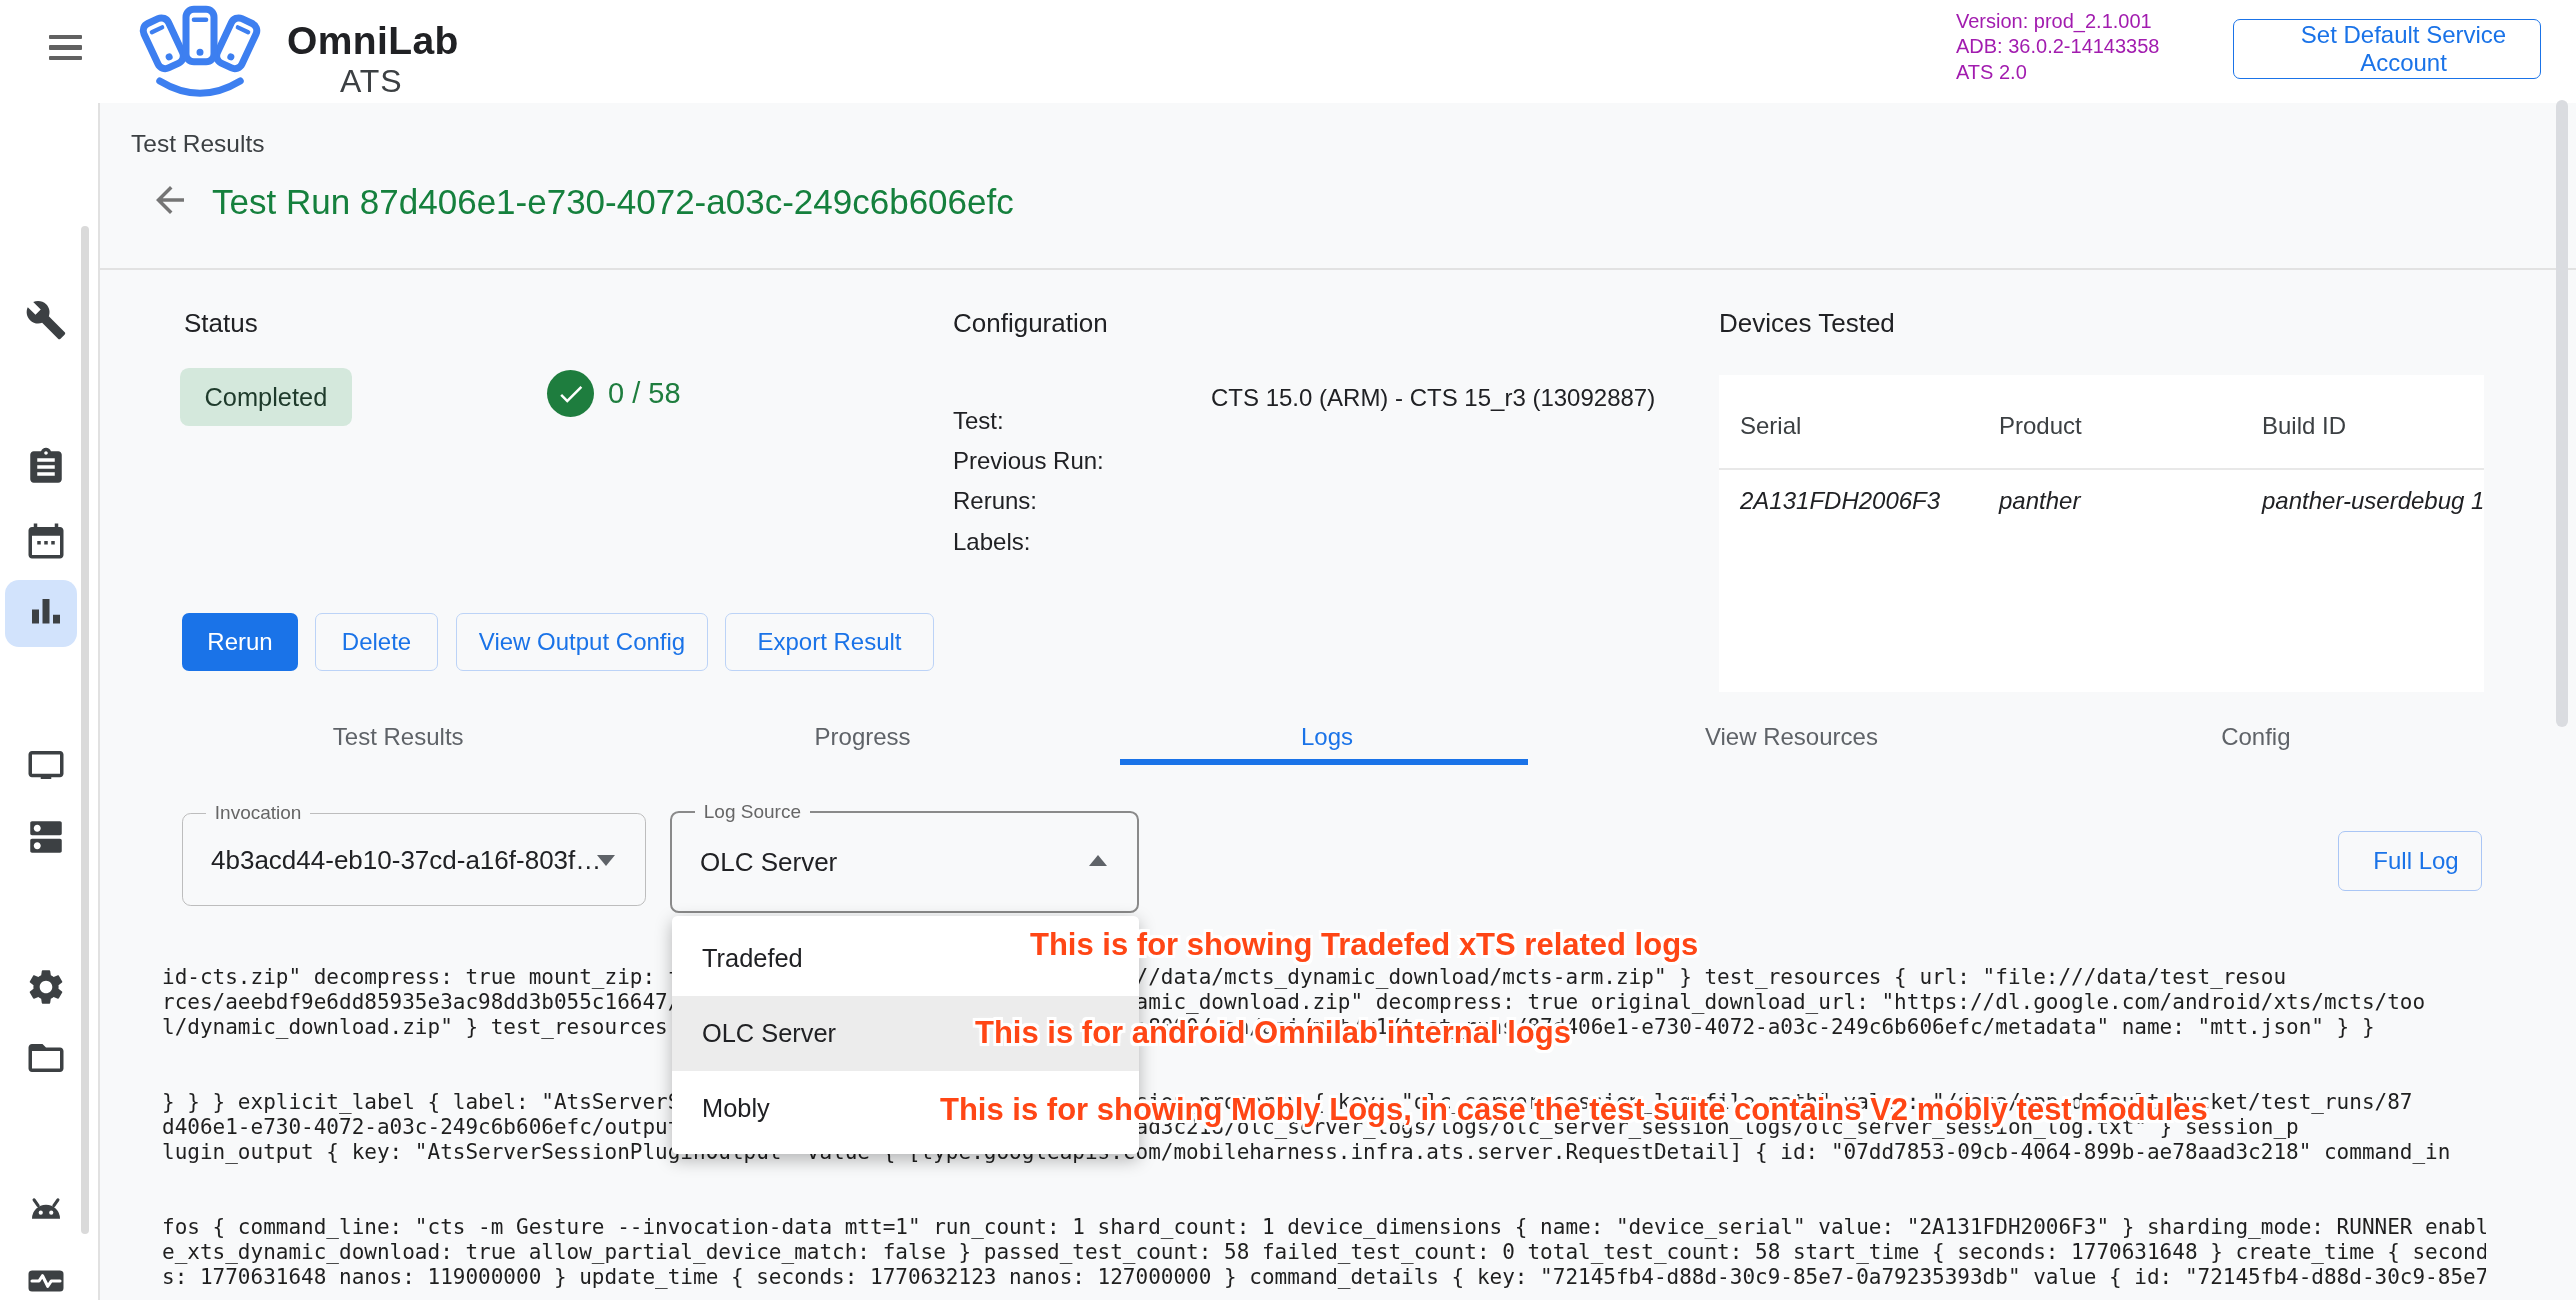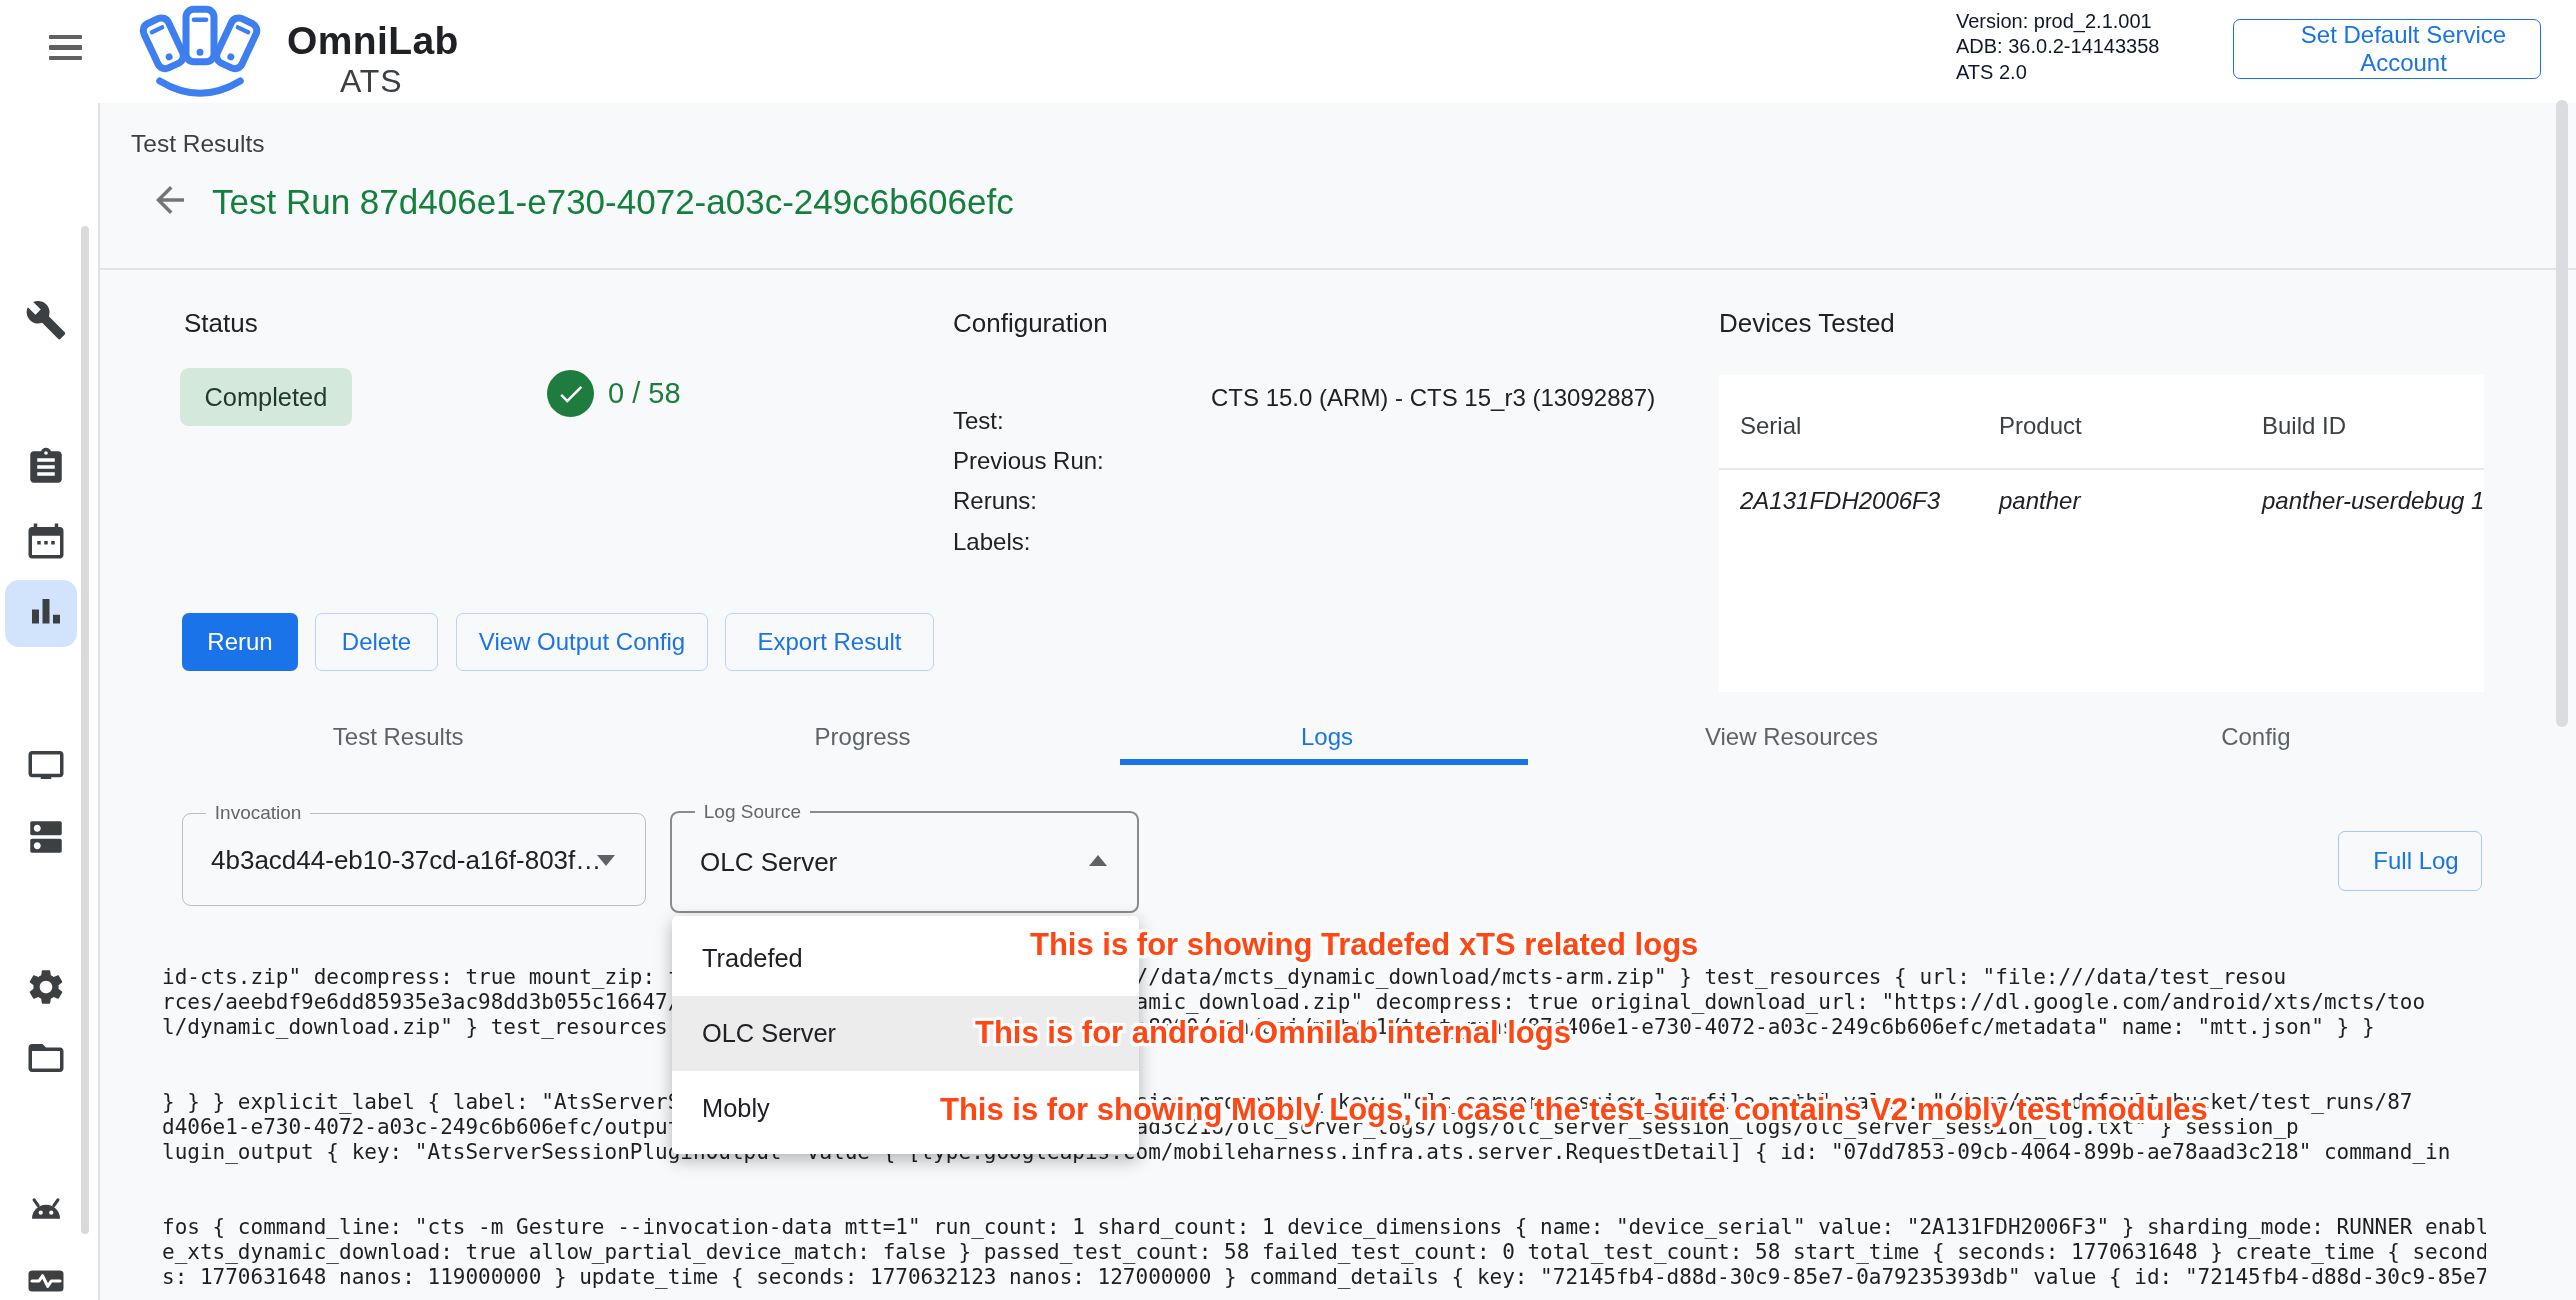--- a/index.html
+++ b/index.html
@@ -6,21 +6,21 @@
   html,body { width:2576px; height:1300px; background:#fff; font-family:"Liberation Sans", sans-serif; overflow:hidden; }
   #app { position:relative; width:2576px; height:1300px; background:#fff; }
 
   
   .header { position:absolute; left:0; top:0; width:2576px; height:103px; background:#fff; z-index:20; }
   .hamburger { position:absolute; left:49px; top:35px; width:35px; height:30px; cursor:pointer; }
   .hamburger span { display:block; width:33px; height:4.4px; background:#616161; border-radius:0.9px; margin-bottom:6.1px; }
   .logo-svg { position:absolute; left:114px; top:3.5px; }
   .app-name { position:absolute; left:287px; top:19px; font-size:39px; font-weight:bold; color:#202124; letter-spacing:0.4px; }
   .app-sub { position:absolute; left:340px; top:63px; font-size:32px; color:#3c4043; letter-spacing:0.9px; }
-  .version-block { position:absolute; left:1956px; top:8.8px; font-size:20px; color:#0f172a; line-height:25.4px; }
+  .version-block { position:absolute; left:1956px; top:8.8px; font-size:20px; color:#a21caf; line-height:25.4px; }
   .set-default-btn { position:absolute; left:2233px; top:19px; width:308px; height:60px; border:1.8px solid #1a73e8; border-radius:7px; background:#fff; color:#1a73e8; font-size:24px; font-weight:500; display:flex; align-items:center; justify-content:center; cursor:pointer; font-family:inherit;padding-left:33px; }
 
   
   .sidebar { position:absolute; left:0; top:103px; width:98px; height:1197px; background:#fff; z-index:15; }
   .side-divider { position:absolute; left:98px; top:103px; width:1.8px; height:1197px; background:#e1e1e1; }
   .side-scrollthumb { position:absolute; left:81px; top:123px; width:8px; height:1008px; background:#dadada; border-radius:4.4px; }
   .side-item { position:absolute; left:24.5px; width:42px; height:42px; color:#3c4043; cursor:pointer; }
   .side-item svg { width:42px; height:42px; fill:#3c4043; }
   .active-pill { position:absolute; left:5.3px; top:477px; width:72px; height:67px; background:#d2e3fc; border-radius:14px; }
 

